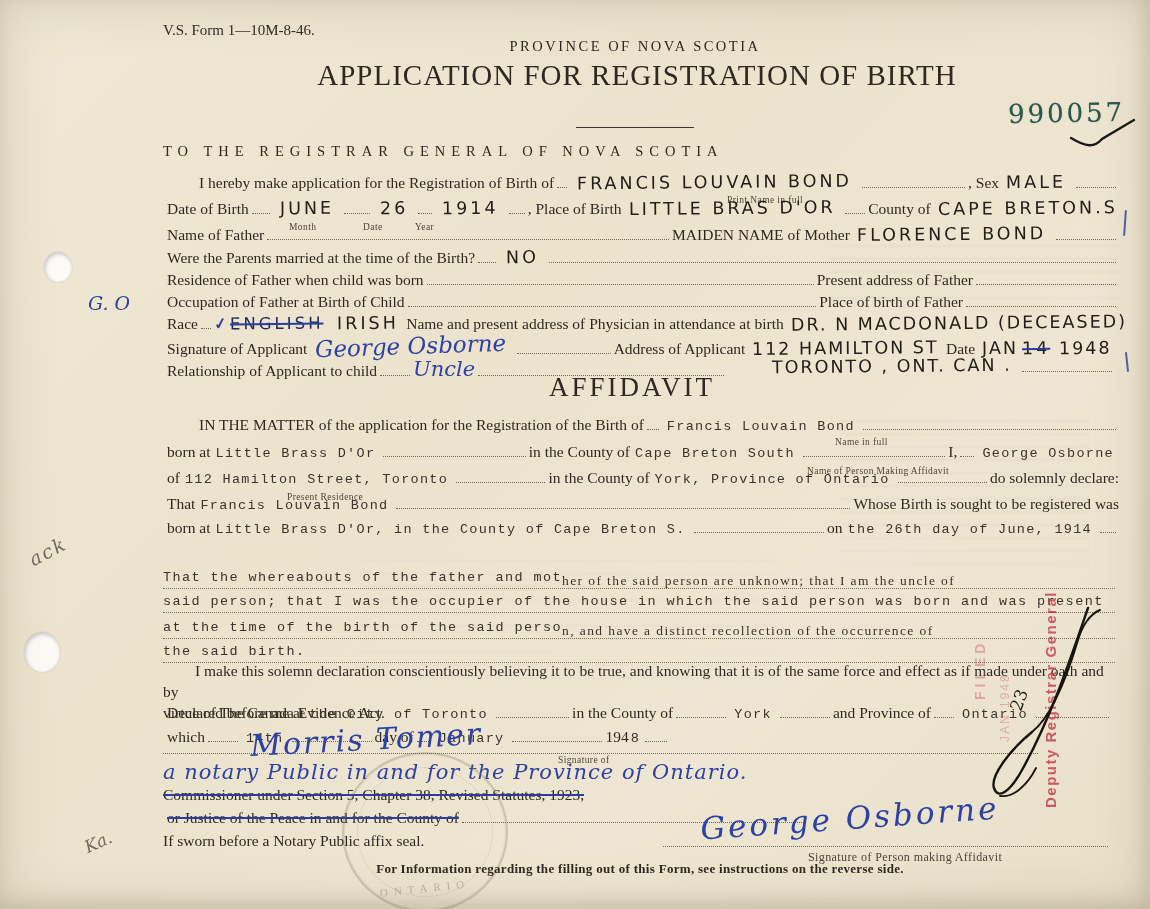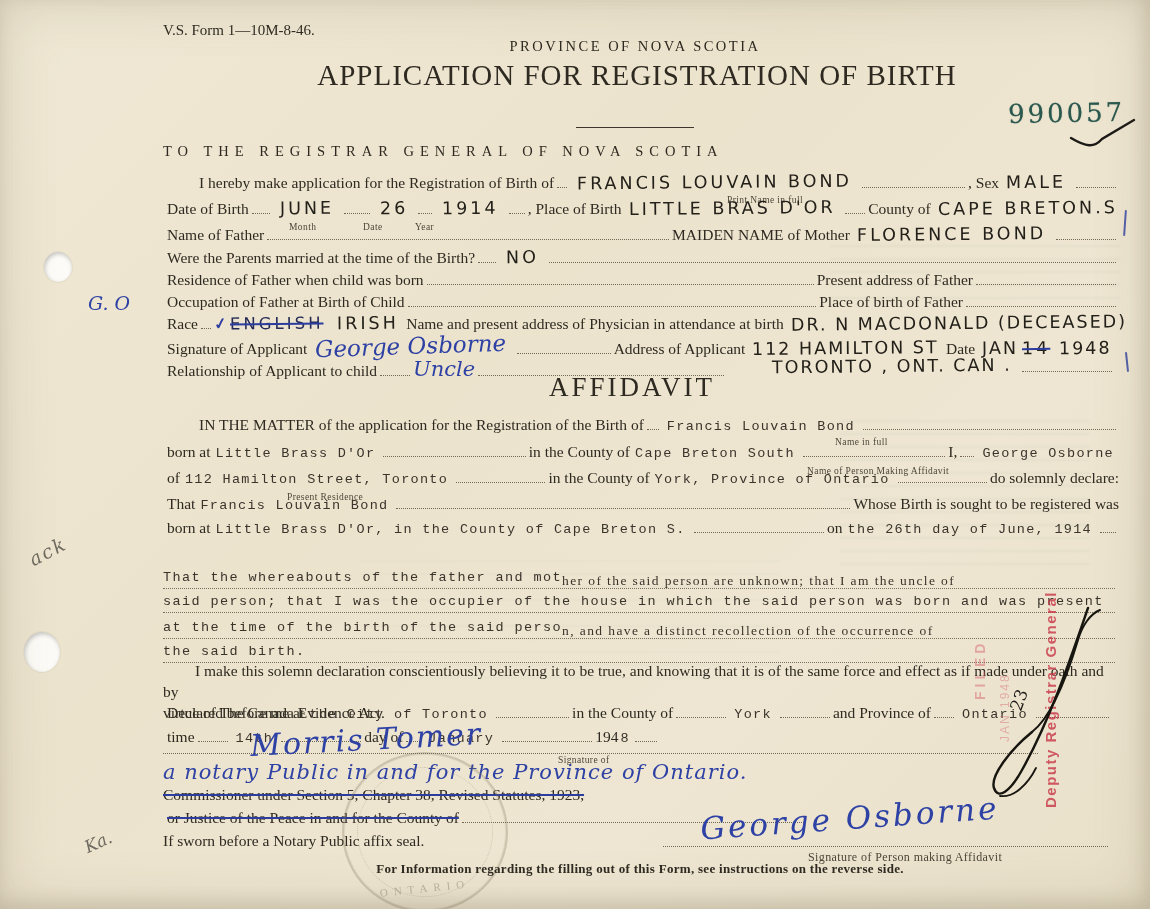--- a/index.html
+++ b/index.html
@@ -244,21 +244,21 @@
     <span class="dots dfix" style="flex-basis:50px;"></span>
     <span class="type">York</span>
     <span class="dots dfix" style="flex-basis:50px;"></span>
     <span class="lbl">and Province of</span>
     <span class="dots dfix" style="flex-basis:20px;"></span>
     <span class="type">Ontario</span>
     <span class="dots"></span>
   </div>
 
   <div class="line" style="top:727px;width:530px;">
-    <span class="lbl">time</span>
+    <span class="lbl">which</span>
     <span class="dots dfix" style="flex-basis:30px;"></span>
     <span class="type">14th</span>
     <span class="dots dfix" style="flex-basis:80px;"></span>
     <span class="lbl">day of</span>
     <span class="dots dfix" style="flex-basis:14px;"></span>
     <span class="type">January</span>
     <span class="dots dfix" style="flex-basis:90px;"></span>
     <span class="lbl">194</span>
     <span class="type" style="padding:0 2px;">8</span>
     <span class="dots dfix" style="flex-basis:22px;"></span>

